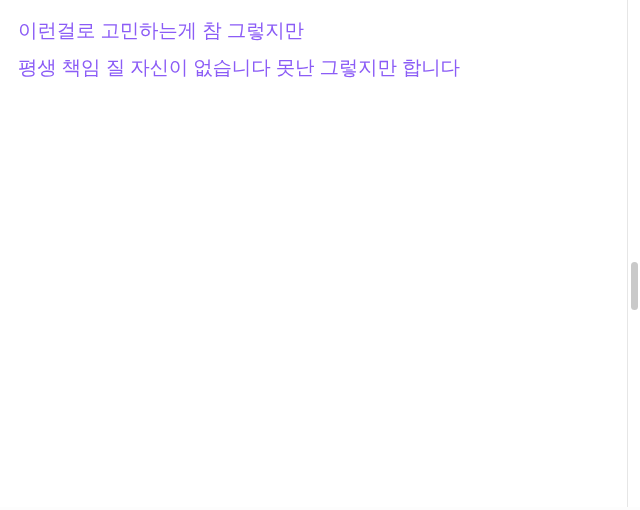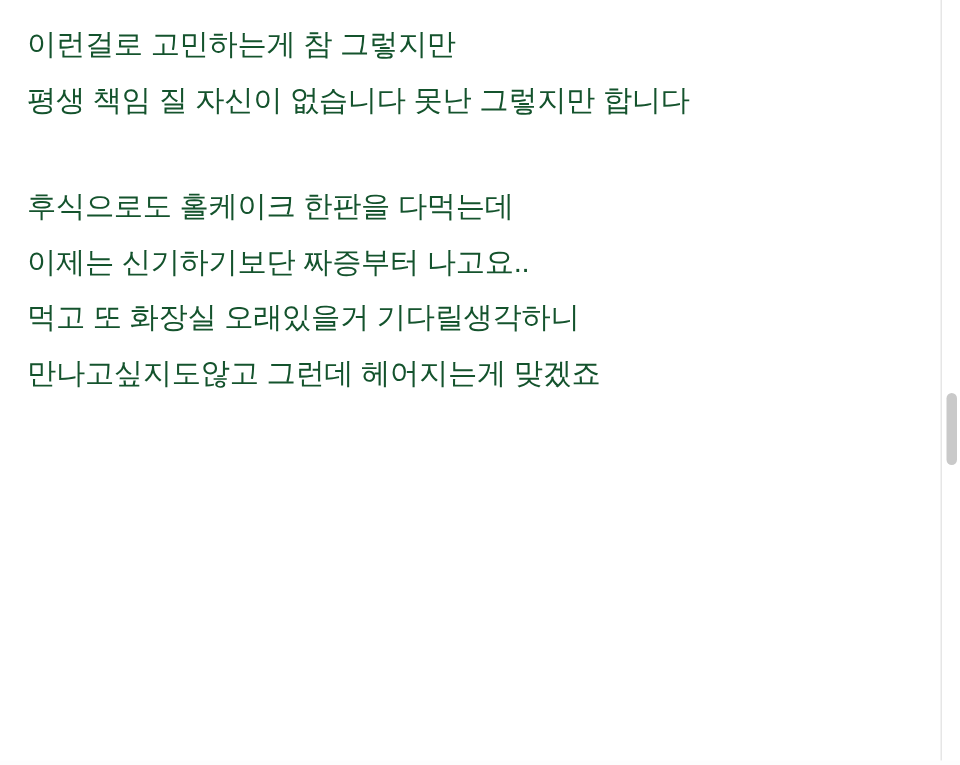--- a/index.html
+++ b/index.html
@@ -32,21 +32,21 @@
   .para {
     margin: 0;
   }
   .para + .para {
     margin-top: 34px;
   }
   .line {
     display: block;
     font-size: 19.5px;
     line-height: 37px;
-    color: #14532d;
+    color: #8b5cf6;
     letter-spacing: -0.2px;
     white-space: pre;
   }
   
   #right-strip {
     position: absolute;
     right: 0;
     top: 0;
     width: 12px;
     height: 510px;
@@ -76,26 +76,20 @@
 
 <div id="page">
 
   <div id="text-body">
 
     <div class="para">
       <span class="line">이런걸로 고민하는게 참 그렇지만</span>
       <span class="line">평생 책임 질 자신이 없습니다 못난 그렇지만 합니다</span>
     </div>
 
-    <div class="para">
-      <span class="line">후식으로도 홀케이크 한판을 다먹는데</span>
-      <span class="line">이제는 신기하기보단 짜증부터 나고요..</span>
-      <span class="line">먹고 또 화장실 오래있을거 기다릴생각하니</span>
-      <span class="line">만나고싶지도않고 그런데 헤어지는게 맞겠죠</span>
-    </div>
 
 
   </div>
 
   <div id="right-strip"></div>
   <div id="scroll-handle"></div>
   <div id="bottom-edge"></div>
 
 </div>
 

